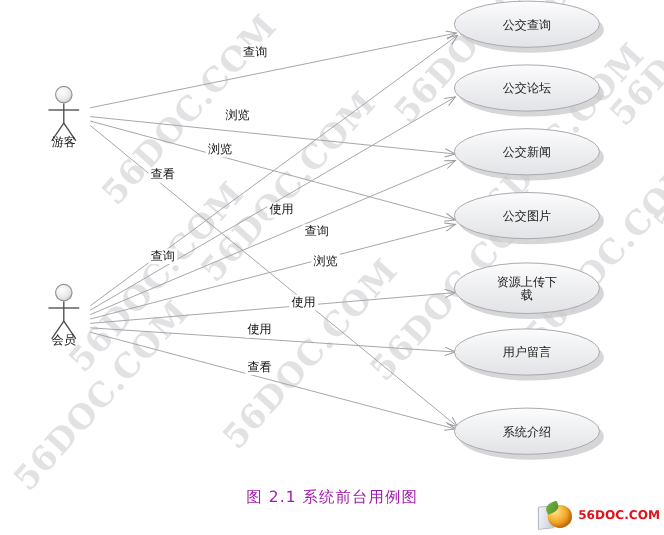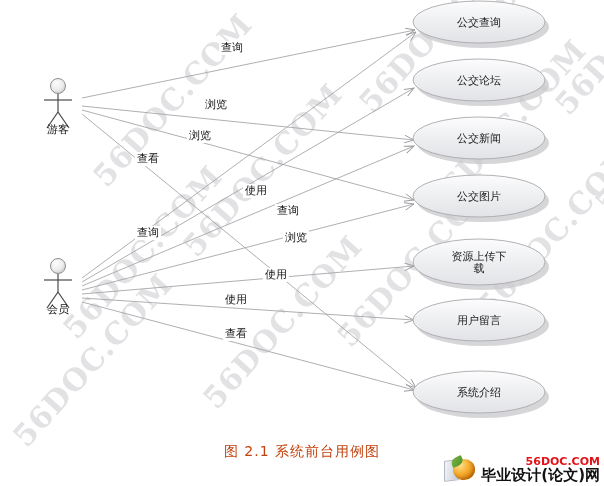--- a/index.html
+++ b/index.html
@@ -69,21 +69,21 @@
   
   #figure-caption {
     position: absolute;
     left: 0;
     top: 443px;
     width: 604px;
     text-align: center;
     z-index: 20;
     font-family: "DejaVu Sans", "Liberation Sans", sans-serif;
     font-size: 14px;
-    color: #c2410c;
+    color: #a21caf;
     letter-spacing: 1px;
   }
 
   
   #site-logo {
     position: absolute;
     right: 4px;
     bottom: 2px;
     z-index: 25;
     display: flex;
@@ -283,17 +283,16 @@
   <div id="figure-caption">图 2.1  系统前台用例图</div>
 
   <div id="site-logo">
     <div id="logo-mark">
       <div class="book"></div>
       <div class="globe"></div>
       <div class="leaf"></div>
     </div>
     <div id="logo-text">
       <div id="logo-domain">56DOC.COM</div>
-      <div id="logo-name">毕业设计(论文)网</div>
     </div>
   </div>
 
 </div>
 
 </body></html>

